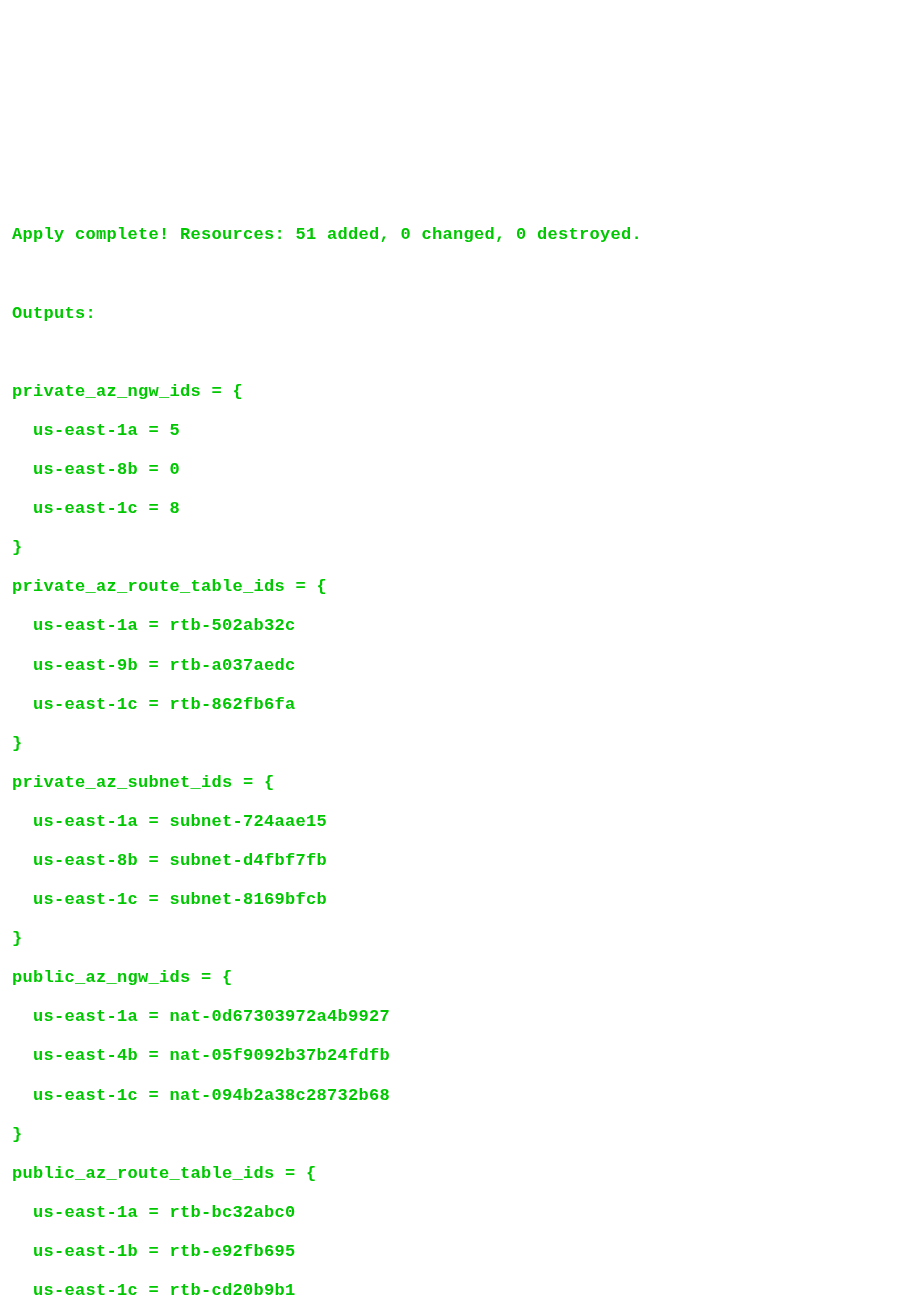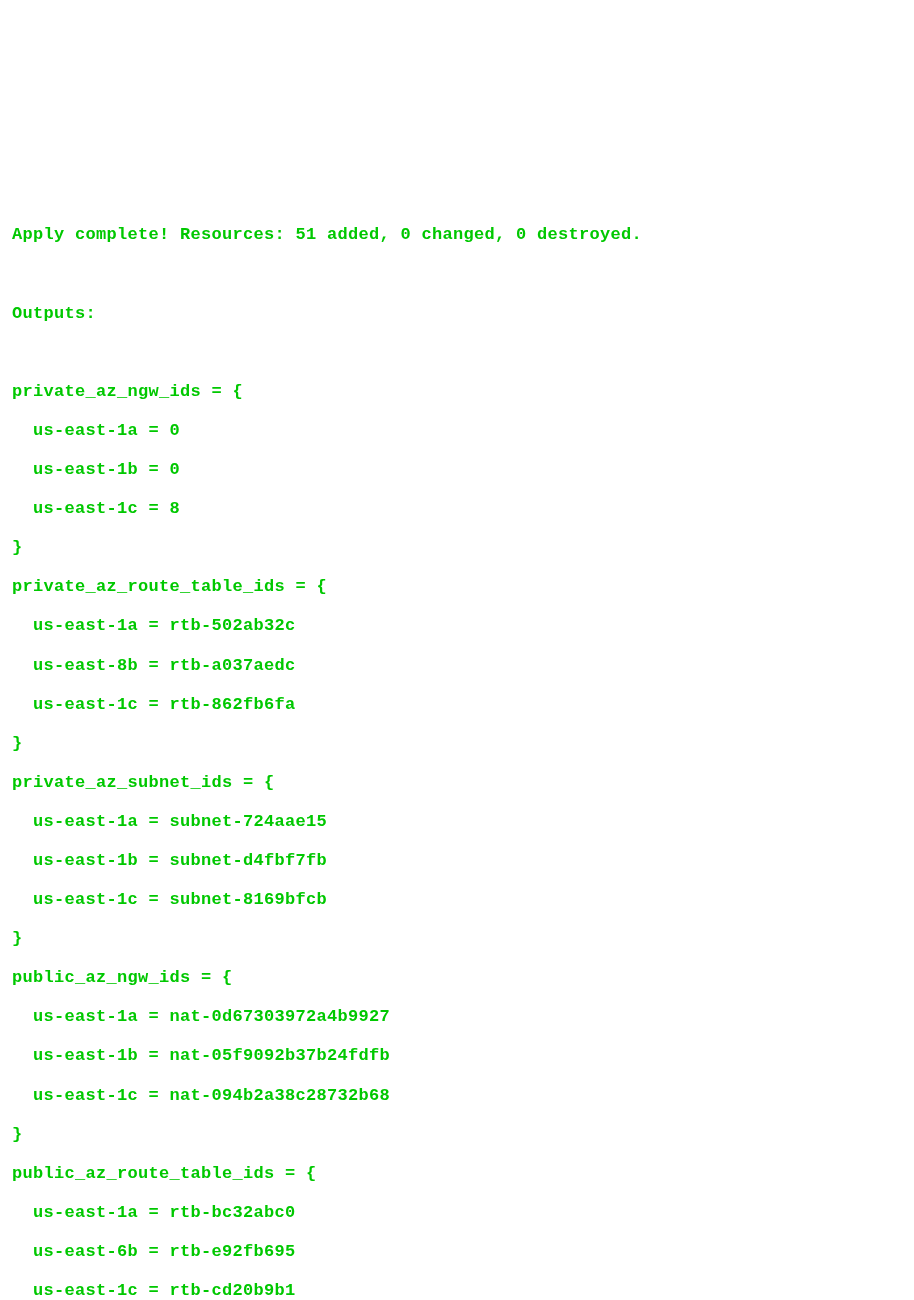--- a/index.html
+++ b/index.html
@@ -26,42 +26,42 @@
 <body>
 
 
 
 <div class="terminal-output">
 <span>Apply complete! Resources: 51 added, 0 changed, 0 destroyed.</span>
 <span></span>
 <span>Outputs:</span>
 <span></span>
 <span>private_az_ngw_ids = {</span>
-<span>  us-east-1a = 0</span>
-<span>  us-east-1b = 0</span>
+<span>  us-east-1a = 5</span>
+<span>  us-east-8b = 0</span>
 <span>  us-east-1c = 8</span>
 <span>}</span>
 <span>private_az_route_table_ids = {</span>
 <span>  us-east-1a = rtb-502ab32c</span>
-<span>  us-east-8b = rtb-a037aedc</span>
+<span>  us-east-9b = rtb-a037aedc</span>
 <span>  us-east-1c = rtb-862fb6fa</span>
 <span>}</span>
 <span>private_az_subnet_ids = {</span>
 <span>  us-east-1a = subnet-724aae15</span>
-<span>  us-east-1b = subnet-d4fbf7fb</span>
+<span>  us-east-8b = subnet-d4fbf7fb</span>
 <span>  us-east-1c = subnet-8169bfcb</span>
 <span>}</span>
 <span>public_az_ngw_ids = {</span>
 <span>  us-east-1a = nat-0d67303972a4b9927</span>
-<span>  us-east-1b = nat-05f9092b37b24fdfb</span>
+<span>  us-east-4b = nat-05f9092b37b24fdfb</span>
 <span>  us-east-1c = nat-094b2a38c28732b68</span>
 <span>}</span>
 <span>public_az_route_table_ids = {</span>
 <span>  us-east-1a = rtb-bc32abc0</span>
-<span>  us-east-6b = rtb-e92fb695</span>
+<span>  us-east-1b = rtb-e92fb695</span>
 <span>  us-east-1c = rtb-cd20b9b1</span>
 
 
 
 
 
 
 </div>
 
 

